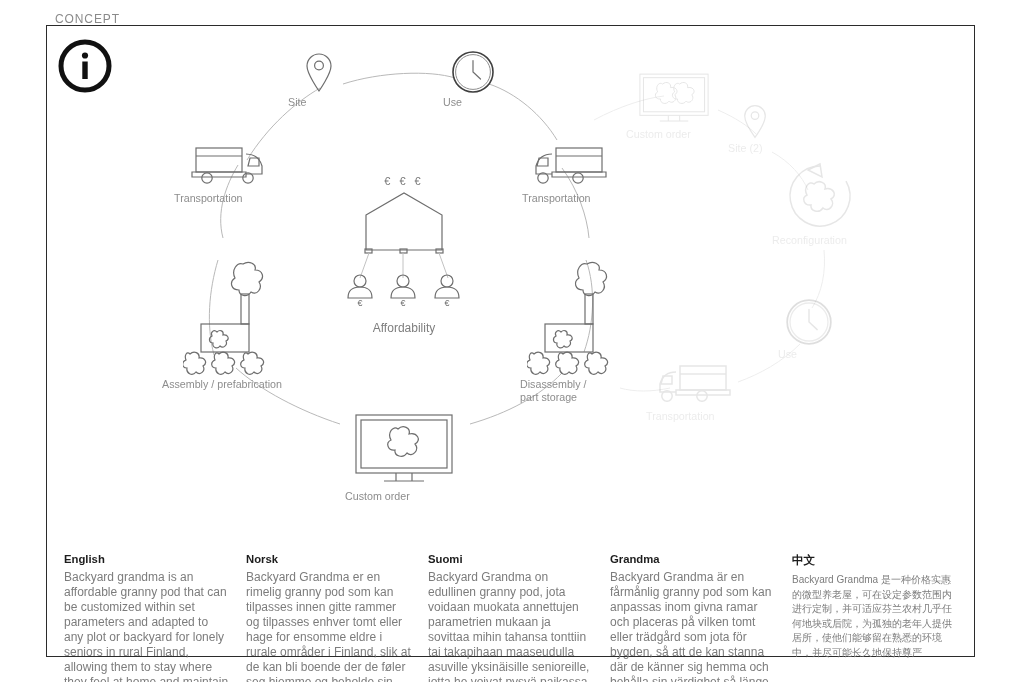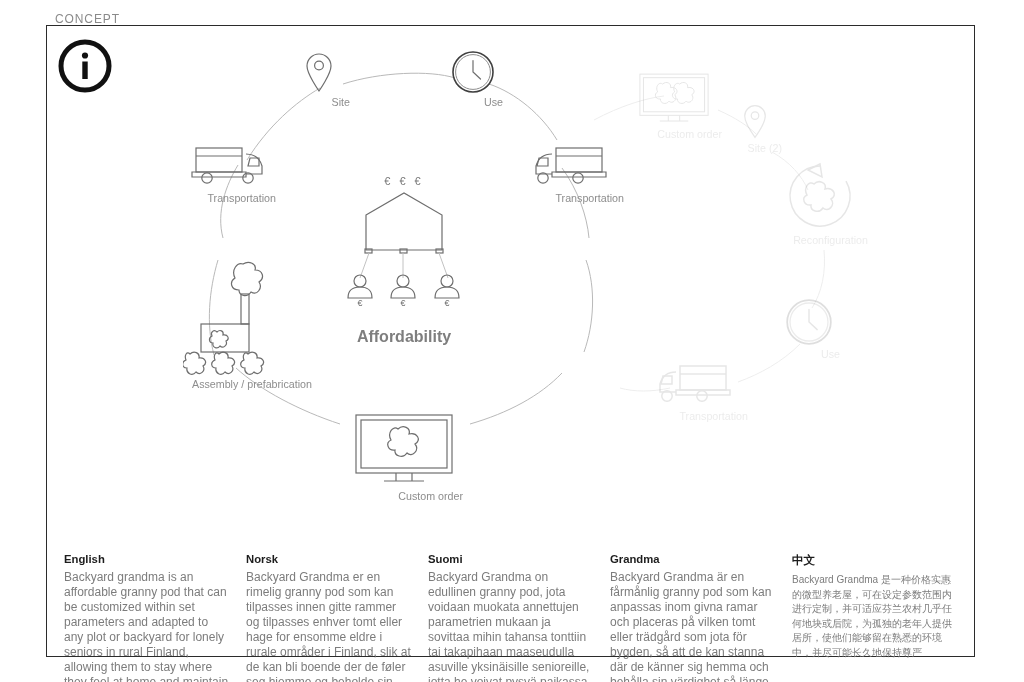--- a/index.html
+++ b/index.html
@@ -18,35 +18,35 @@
 
   .frame{
     position:absolute;left:46px;top:25px;width:929px;height:632px;
     border:1.6px solid #2b2b2b;box-sizing:border-box;background:#fff;
   }
 
   .info-icon{position:absolute;left:57px;top:38px;width:56px;height:56px;}
 
   .diagram{position:absolute;left:0;top:0;width:1024px;height:682px;pointer-events:none;}
 
-  .node{position:absolute;text-align:right;}
+  .node{position:absolute;text-align:left;}
   .node .cap{
     display:block;margin-top:2px;
     font-size:10.7px;color:#8d8d8d;line-height:12.5px;
     white-space:pre-line;
   }
   .node.faded{opacity:.17;}
   .node.faded .cap{color:#8d8d8d;}
 
   .ico{display:block;margin:0 auto;}
 
   
   #affordability{position:absolute;left:344px;top:175px;width:120px;text-align:center;}
   #affordability .euros{font-size:11px;color:#777;letter-spacing:3px;margin-bottom:1px;}
-  #affordability .cap{font-size:16px;color:#7e7e7e;margin-top:18px;font-weight:bold;}
+  #affordability .cap{font-size:12px;color:#7e7e7e;margin-top:11px;}
 
   
   .texts{position:absolute;left:64px;top:512px;width:896px;display:flex;gap:0;}
   .col{padding-right:16px;box-sizing:border-box;margin-top:41px;}
   .col h3{
     margin:0 0 5px 0;font-size:11.3px;color:#1d1d1d;font-weight:bold;
     font-family:"Liberation Sans","DejaVu Sans",sans-serif;
   }
   .col p{
     margin:0;font-size:12px;line-height:15px;color:#7c7c7c;
@@ -124,20 +124,35 @@
         <path d="M26 32 L76 32 L76 37 L22 37 L22 32 Z"></path>
         <path d="M22 14 C13 14 8 19 6 26 L6 34 L22 34"></path>
         <path d="M9 18 L18 18 L18 26 L7 26 Z"></path>
         <circle cx="13" cy="38" r="5.2"></circle>
         <circle cx="48" cy="38" r="5.2"></circle>
       </g>
     </svg>
     <span class="cap">Transportation</span>
   </div>
 
+  <div class="node" style="left:520px;top:258px;width:122px;">
+    <svg class="ico" width="108" height="118" viewBox="0 0 108 118">
+      <g fill="none" stroke="#6e6e6e" stroke-width="1.2">
+        <path d="M60 6 C66 2 74 6 72 12 C80 12 82 20 76 24 C80 30 74 38 68 34 C64 40 56 38 56 32 C48 32 46 24 52 20 C48 12 54 4 60 6 Z"></path>
+        <rect x="58" y="36" width="8" height="30"></rect>
+        <rect x="18" y="66" width="48" height="28"></rect>
+        <path d="M34 74 C37 71 41 73 40 77 C45 76 47 81 43 83 C45 87 40 91 37 88 C34 92 29 89 30 85 C26 85 25 80 29 78 C27 74 31 71 34 74 Z"></path>
+        <path d="M7 98 C11 94 17 97 16 102 C22 101 25 107 20 110 C23 115 17 120 13 116 C9 121 3 117 4 112 C-1 112 -2 106 3 104 C1 99 4 95 7 98 Z" transform="translate(0,-2)"></path>
+        <path d="M7 98 C11 94 17 97 16 102 C22 101 25 107 20 110 C23 115 17 120 13 116 C9 121 3 117 4 112 C-1 112 -2 106 3 104 C1 99 4 95 7 98 Z" transform="translate(29,-2)"></path>
+        <path d="M7 98 C11 94 17 97 16 102 C22 101 25 107 20 110 C23 115 17 120 13 116 C9 121 3 117 4 112 C-1 112 -2 106 3 104 C1 99 4 95 7 98 Z" transform="translate(58,-2)"></path>
+      </g>
+    </svg>
+    <span class="cap">Disassembly /
+part storage</span>
+  </div>
 
   <div class="node" style="left:345px;top:412px;width:118px;">
     <svg class="ico" width="108" height="76" viewBox="0 0 108 76">
       <g fill="none" stroke="#6e6e6e" stroke-width="1.2">
         <rect x="6" y="3" width="96" height="58"></rect>
         <rect x="11" y="8" width="86" height="48"></rect>
         <path d="M46 61 L46 69 M62 61 L62 69 M34 69 L74 69"></path>
         <path d="M48 17 C53 12 61 16 59 22 C67 20 72 28 65 32 C70 38 62 46 57 41 C53 47 44 44 45 38 C38 39 35 31 41 28 C37 21 43 13 48 17 Z"></path>
       </g>
     </svg>

